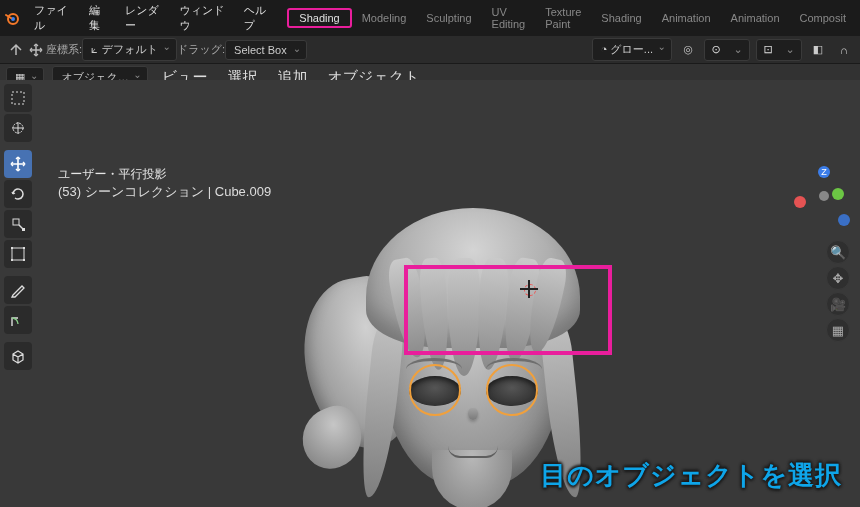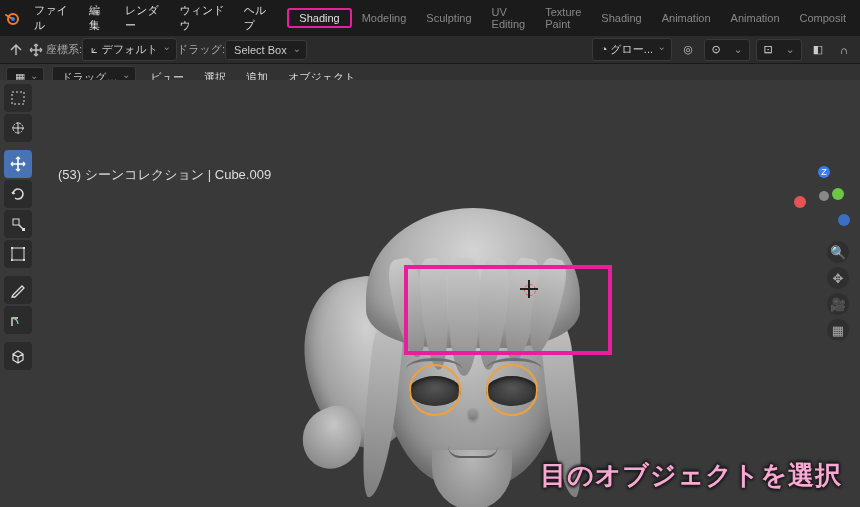--- a/index.html
+++ b/index.html
@@ -17,21 +17,21 @@
 .icon-btn { width: 20px; height: 20px; display: flex; align-items: center; justify-content: center; color: #ccc; cursor: pointer; border-radius: 3px; }
 .sec-label { color: #aaa; }
 .dropdown { background: #1e1e1e; border: 1px solid #3a3a3a; border-radius: 3px; padding: 3px 18px 3px 8px; color: #ccc; position: relative; cursor: pointer; font-size: 11px; }
 .dropdown::after { content: "⌄"; position: absolute; right: 5px; top: 2px; color: #888; font-size: 10px; }
 .sec-right { margin-left: auto; display: flex; align-items: center; gap: 6px; }
 .toggle-grp { display: flex; background: #1e1e1e; border-radius: 3px; border: 1px solid #3a3a3a; }
 .toggle-grp .toggle { width: 22px; height: 20px; display: flex; align-items: center; justify-content: center; color: #888; cursor: pointer; }
 .toggle-grp .toggle.on { color: #ddd; }
 
 .thirdbar { background: #323232; height: 28px; display: flex; align-items: center; padding: 0 6px; gap: 8px; border-bottom: 1px solid #1a1a1a; }
-.thirdbar .menu-item { font-size: 11px; padding: 3px 6px; }
+.thirdbar .menu-item { font-size: 15px; padding: 3px 6px; }
 
 .viewport { position: absolute; left: 0; right: 0; top: 80px; bottom: 0; background: #393939; overflow: hidden; }
 
 .toolbar-left { position: absolute; left: 4px; top: 84px; display: flex; flex-direction: column; gap: 2px; z-index: 5; }
 .tool-btn { width: 28px; height: 28px; background: #2b2b2b; border-radius: 4px; display: flex; align-items: center; justify-content: center; color: #ccc; cursor: pointer; font-size: 14px; }
 .tool-btn.active { background: #4772b3; color: #fff; }
 .tool-btn.sep { margin-top: 6px; }
 
 .overlay-text { position: absolute; left: 58px; top: 86px; color: #e6e6e6; font-size: 12px; line-height: 1.4; z-index: 4; }
 .overlay-text .line2 { font-size: 13px; color: #ddd; }
@@ -82,21 +82,21 @@
 .bobble1 { position: absolute; left: 118px; top: 36px; width: 26px; height: 26px; border-radius: 50%; background: radial-gradient(circle at 35% 30%, #e0e0e0, #888); }
 .bobble2 { position: absolute; left: 130px; top: 56px; width: 20px; height: 20px; border-radius: 50%; background: radial-gradient(circle at 35% 30%, #dcdcdc, #848484); }
 
 .cursor3d { position: absolute; left: 520px; top: 200px; width: 18px; height: 18px; z-index: 3; }
 .cursor3d::before { content: ""; position: absolute; left: 4px; top: 4px; width: 10px; height: 10px; border: 1px dashed #e55; border-radius: 50%; }
 .cursor3d .cross { position: absolute; left: 8px; top: 0; width: 2px; height: 18px; background: #222; }
 .cursor3d .crossh { position: absolute; top: 8px; left: 0; height: 2px; width: 18px; background: #222; }
 
 .eyes-highlight { position: absolute; border: 4px solid #e91e9c; z-index: 6; left: 404px; top: 265px; width: 208px; height: 90px; }
 
-.annotation { position: absolute; right: 18px; bottom: 14px; z-index: 7; color: #f9a8d4; font-size: 26px; font-weight: 800; text-shadow: 1px 0 3px #1a1a1a, -1px 0 3px #1a1a1a, 0 2px 3px #1a1a1a, 0 -2px 3px #1a1a1a; letter-spacing: 1px; }
+.annotation { position: absolute; right: 18px; bottom: 14px; z-index: 7; color: #0ea5e9; font-size: 26px; font-weight: 800; text-shadow: 1px 0 3px #1a1a1a, -1px 0 3px #1a1a1a, 0 2px 3px #1a1a1a, 0 -2px 3px #1a1a1a; letter-spacing: 1px; }
 </style>
 </head>
 <body>
 
 <div class="topbar">
   <div class="logo">
     <svg width="16" height="16" viewBox="0 0 16 16">
         <circle cx="9" cy="9" r="5" fill="none" stroke="#f5792a" stroke-width="2"></circle>
         <circle cx="9" cy="9" r="2" fill="#3b7de9"></circle>
         <path d="M2 5 L7 8" stroke="#f5792a" stroke-width="2" stroke-linecap="round"></path>
@@ -153,21 +153,21 @@
       <div class="toggle on">⊡</div>
       <div class="toggle">⌄</div>
     </div>
     <div class="icon-btn">◧</div>
     <div class="icon-btn">∩</div>
   </div>
 </div>
 
 <div class="thirdbar">
   <div class="dropdown">▦</div>
-  <div class="dropdown" style="min-width:78px;">ドラッグ…</div>
+  <div class="dropdown" style="min-width:78px;">オブジェク…</div>
   <div class="menu-item">ビュー</div>
   <div class="menu-item">選択</div>
   <div class="menu-item">追加</div>
   <div class="menu-item">オブジェクト</div>
 </div>
 
 <div class="toolbar-left">
   <div class="tool-btn">
     <svg width="16" height="16" viewBox="0 0 16 16">
         <rect x="2" y="2" width="12" height="12" fill="none" stroke="#ddd" stroke-dasharray="2 2"></rect>
@@ -220,20 +220,21 @@
   </div>
   <div class="tool-btn sep">
     <svg width="16" height="16" viewBox="0 0 16 16">
         <path d="M3 6 L8 3 L13 6 L13 12 L8 15 L3 12 Z M3 6 L8 9 L13 6 M8 9 L8 15" fill="none" stroke="#ddd" stroke-width="1.2"></path>
       </svg>
   </div>
 </div>
 
 <div class="viewport">
   <div class="overlay-text">
+    <div>ユーザー・平行投影</div>
     <div class="line2">(53) シーンコレクション | Cube.009</div>
   </div>
 
   <div class="character">
     <div class="ponytail">
       <div class="ptail-body"></div>
       <div class="ptail-tip"></div>
       <div class="bobble1"></div>
       <div class="bobble2"></div>
     </div>

